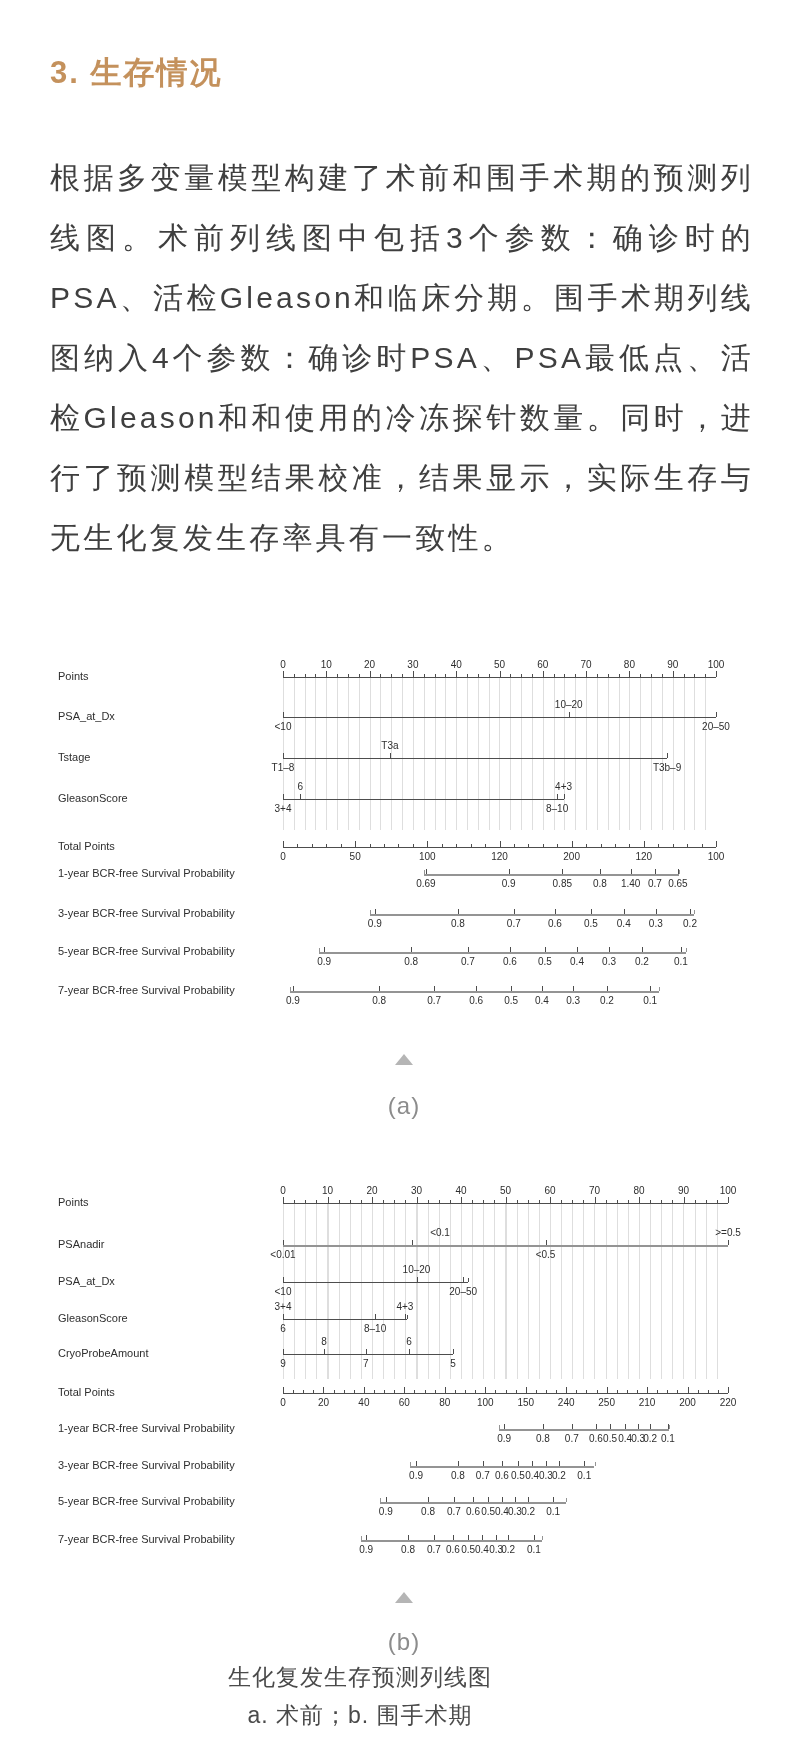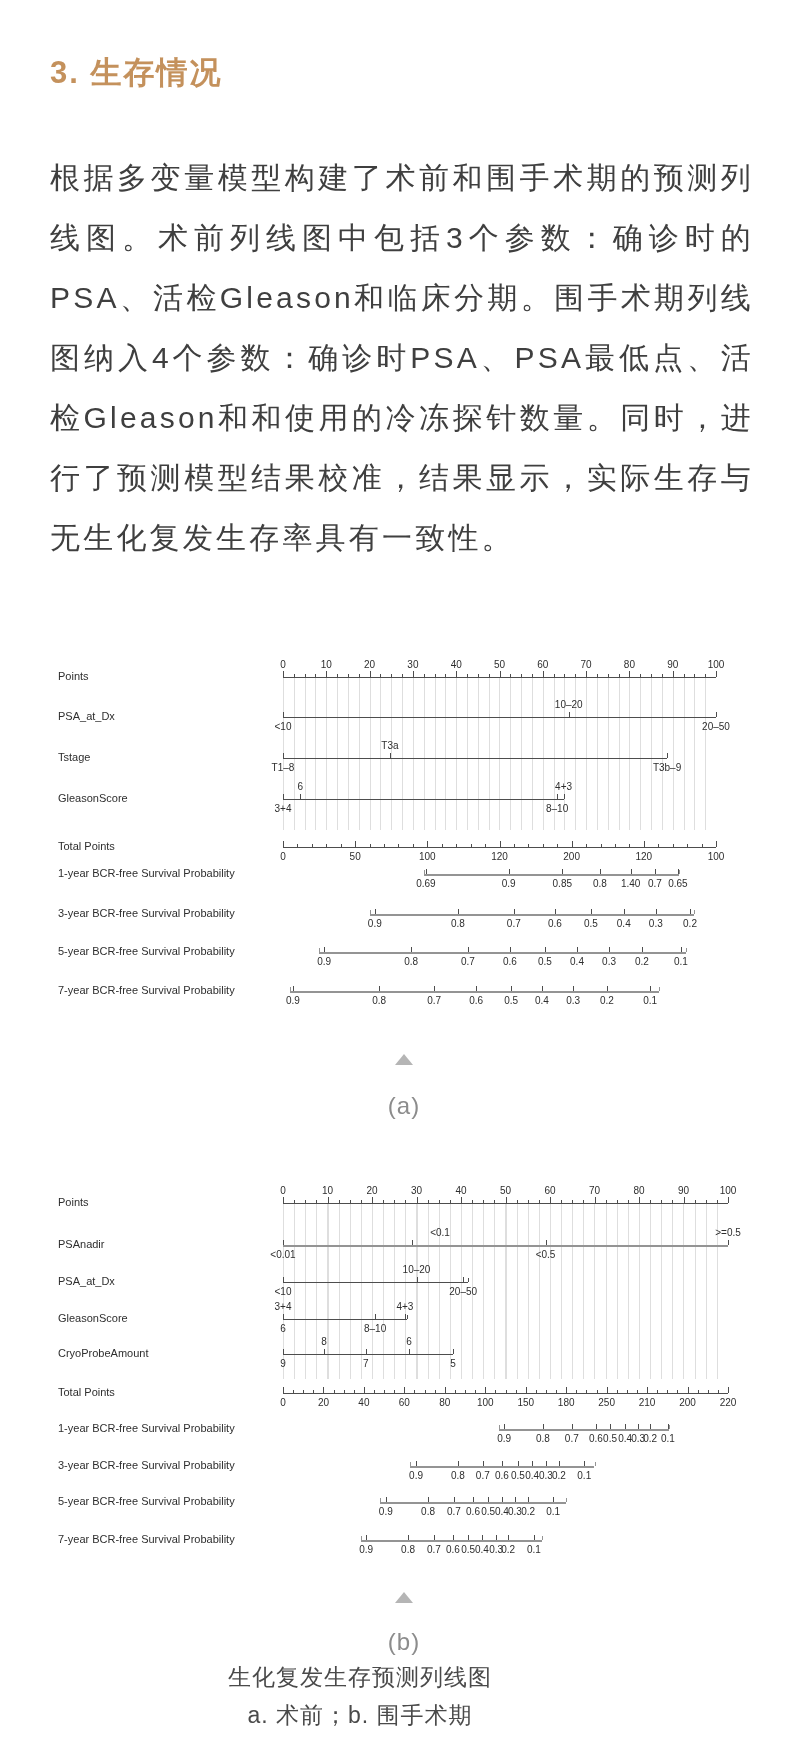--- a/index.html
+++ b/index.html
@@ -396,21 +396,21 @@
     <div class="tick-label" style="left: 485.273px; top: 287px;">100</div>
     <div class="tick" style="left: 495.386px; top: 280px; height: 3px; background: rgb(77, 77, 77);"></div>
     <div class="tick" style="left: 505.5px; top: 280px; height: 3px; background: rgb(77, 77, 77);"></div>
     <div class="tick" style="left: 515.614px; top: 280px; height: 3px; background: rgb(77, 77, 77);"></div>
     <div class="tick" style="left: 525.727px; top: 277px; height: 6px; background: rgb(77, 77, 77);"></div>
     <div class="tick-label" style="left: 525.727px; top: 287px;">150</div>
     <div class="tick" style="left: 535.841px; top: 280px; height: 3px; background: rgb(77, 77, 77);"></div>
     <div class="tick" style="left: 545.955px; top: 280px; height: 3px; background: rgb(77, 77, 77);"></div>
     <div class="tick" style="left: 556.068px; top: 280px; height: 3px; background: rgb(77, 77, 77);"></div>
     <div class="tick" style="left: 566.182px; top: 277px; height: 6px; background: rgb(77, 77, 77);"></div>
-    <div class="tick-label" style="left: 566.182px; top: 287px;">180</div>
+    <div class="tick-label" style="left: 566.182px; top: 287px;">240</div>
     <div class="tick" style="left: 576.295px; top: 280px; height: 3px; background: rgb(77, 77, 77);"></div>
     <div class="tick" style="left: 586.409px; top: 280px; height: 3px; background: rgb(77, 77, 77);"></div>
     <div class="tick" style="left: 596.523px; top: 280px; height: 3px; background: rgb(77, 77, 77);"></div>
     <div class="tick" style="left: 606.636px; top: 277px; height: 6px; background: rgb(77, 77, 77);"></div>
     <div class="tick-label" style="left: 606.636px; top: 287px;">250</div>
     <div class="tick" style="left: 616.75px; top: 280px; height: 3px; background: rgb(77, 77, 77);"></div>
     <div class="tick" style="left: 626.864px; top: 280px; height: 3px; background: rgb(77, 77, 77);"></div>
     <div class="tick" style="left: 636.977px; top: 280px; height: 3px; background: rgb(77, 77, 77);"></div>
     <div class="tick" style="left: 647.091px; top: 277px; height: 6px; background: rgb(77, 77, 77);"></div>
     <div class="tick-label" style="left: 647.091px; top: 287px;">210</div>

